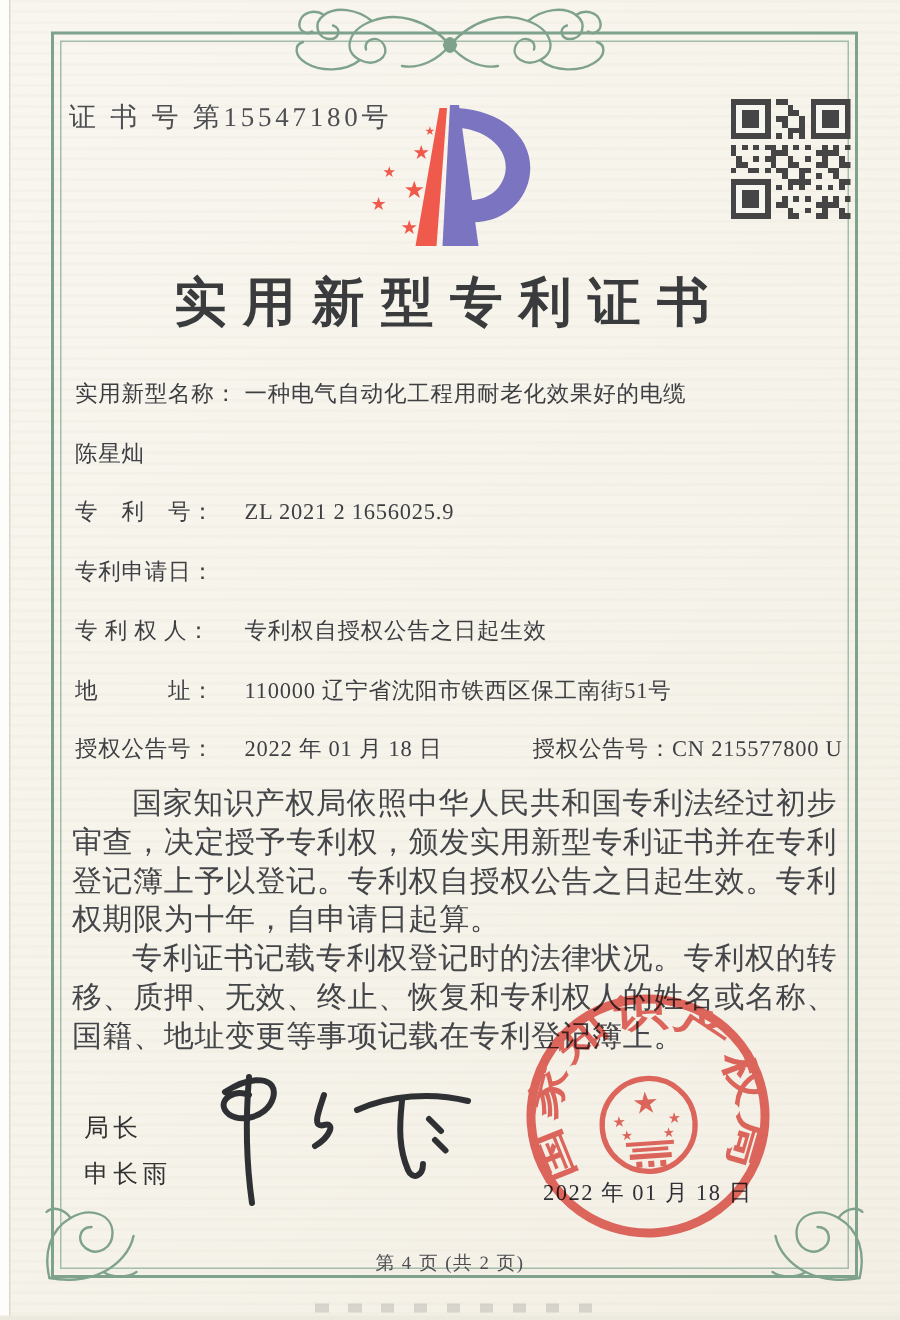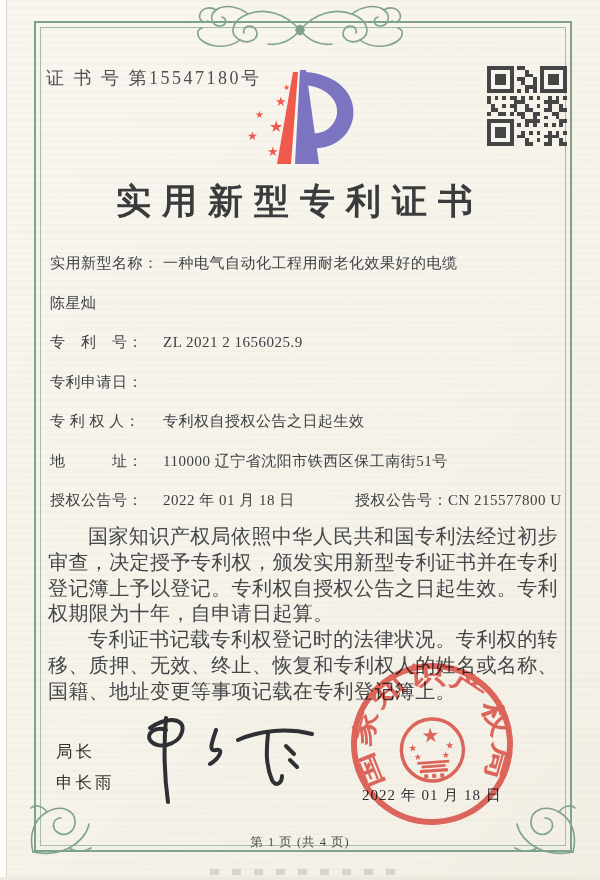--- a/index.html
+++ b/index.html
@@ -305,14 +305,14 @@
     <text x="95" y="101" font-size="9" font-family="'DejaVu Sans',sans-serif">★</text>
     <rect x="70" y="103" width="32" height="2.6"></rect>
     <rect x="74" y="107" width="24" height="2.6"></rect>
     <rect x="72" y="111" width="28" height="3.4"></rect>
     <rect x="76" y="116" width="4" height="4"></rect>
     <rect x="84" y="116" width="4" height="4"></rect>
     <rect x="92" y="116" width="4" height="4"></rect>
   </g>
 </svg>
 
-<div class="footer">第 1 页 (共 4 页)</div>
+<div class="footer">第 4 页 (共 2 页)</div>
 <div class="ghost"></div>
 
 </body></html>

